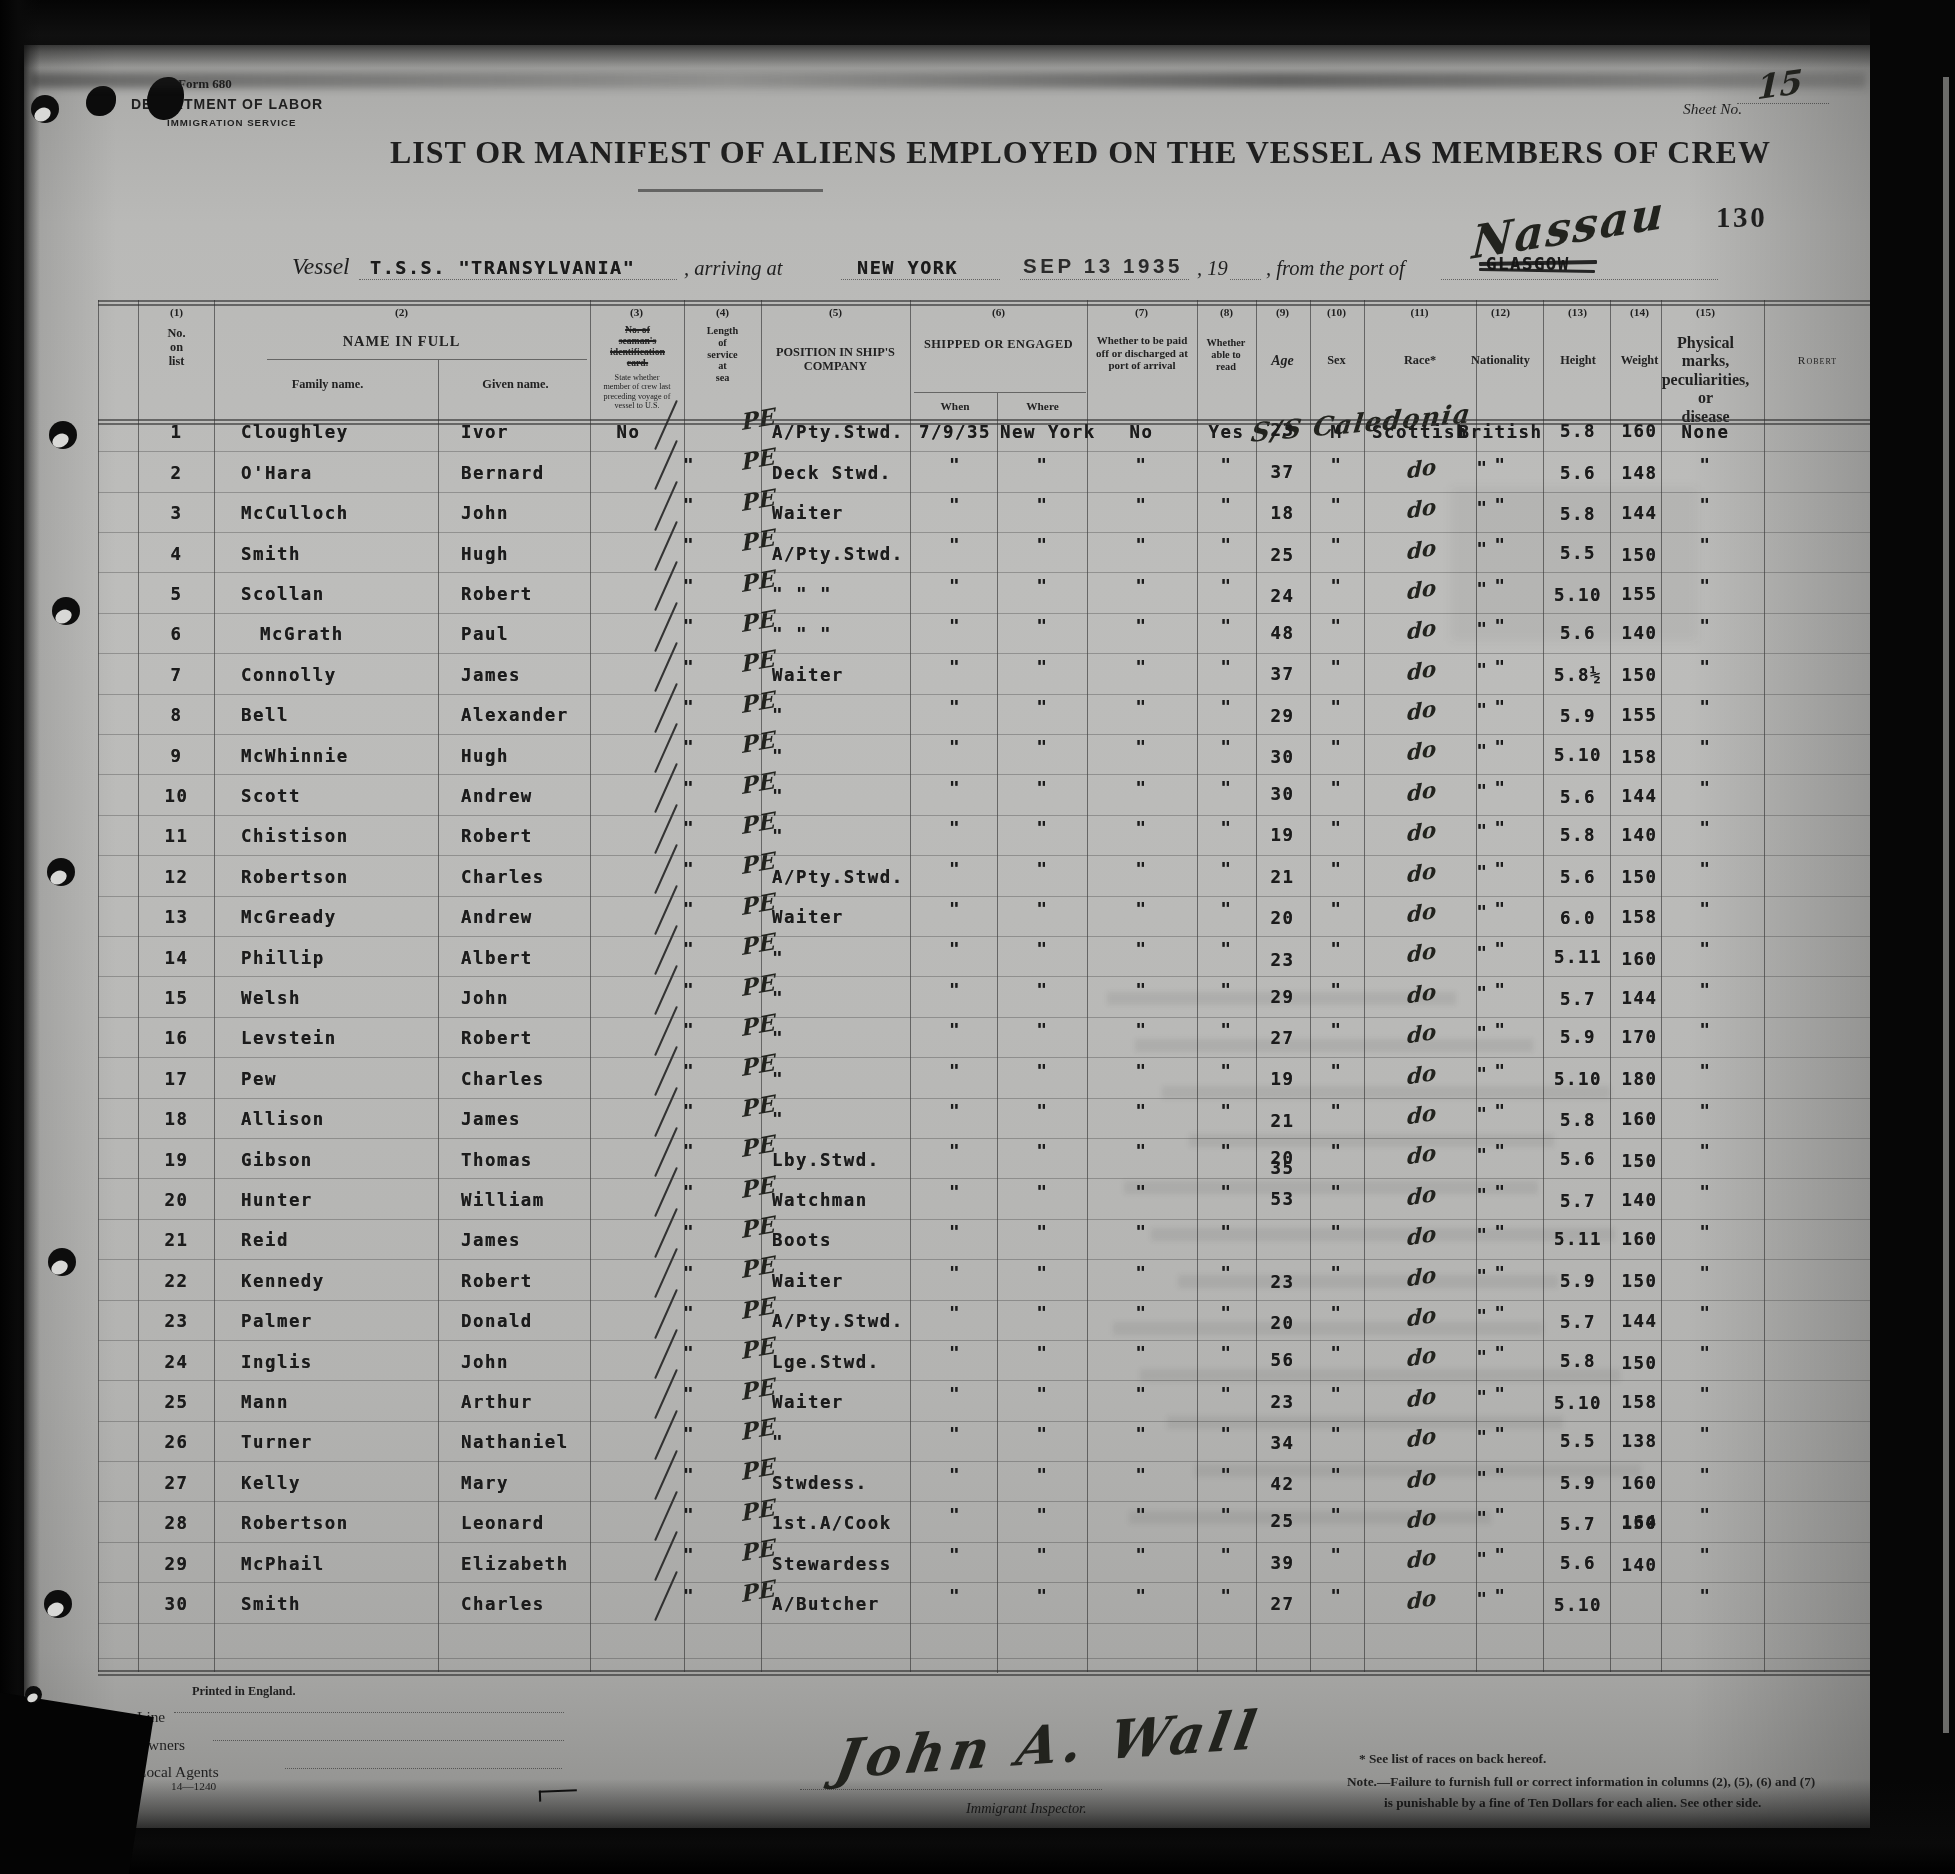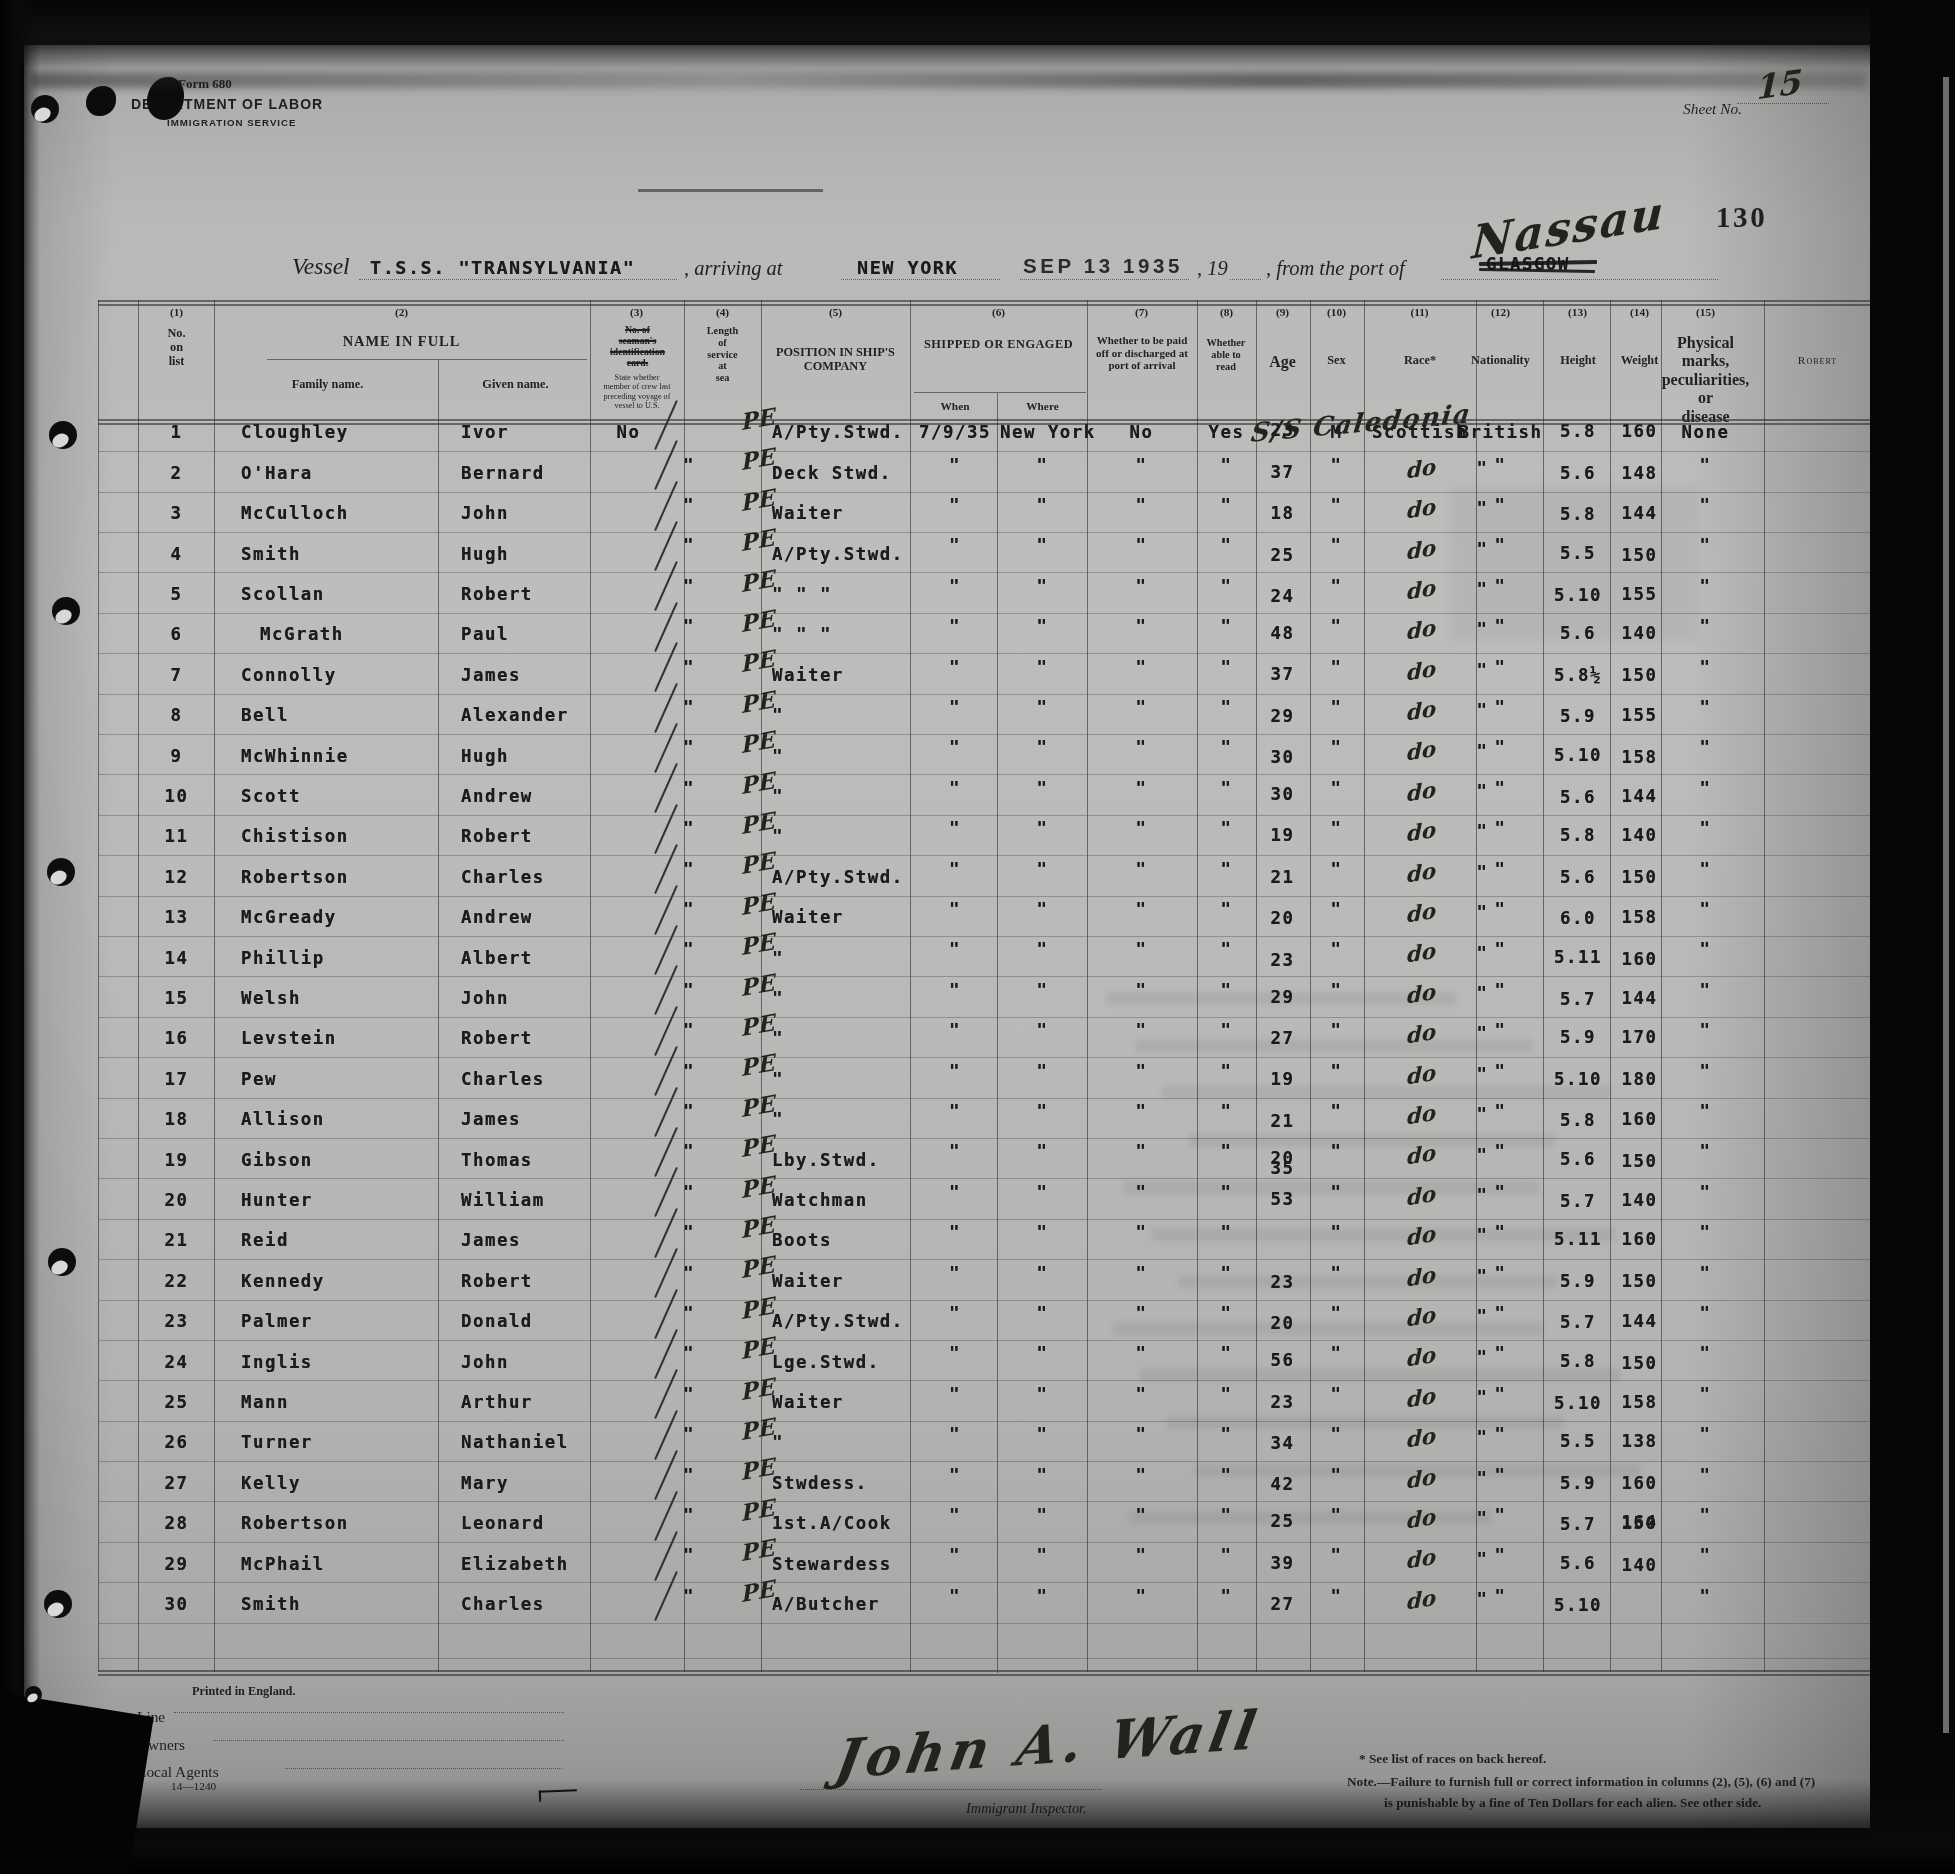--- a/index.html
+++ b/index.html
@@ -77,20 +77,21 @@
   <div class="p pb sans" style="left:131px;top:96px;font-size:14px;letter-spacing:1px;">DEPARTMENT OF LABOR</div>
   <div class="p pb sans" style="left:167px;top:117px;font-size:9.7px;letter-spacing:1px;">IMMIGRATION SERVICE</div>
   <div class="blob" style="left:147px;top:77px;width:37px;height:43px;"></div>
   <div class="blob" style="left:86px;top:86px;width:30px;height:30px;"></div>
 
   <div class="p pi" style="left:1683px;top:100px;font-size:15.4px;">Sheet No.</div>
   <div class="dots" style="left:1737px;top:103px;width:92px;"></div>
   <div class="hand" style="left:1757px;top:68px;font-size:33px;transform:rotate(-8deg) skewX(-10deg);">15</div>
   <div class="p pb" style="left:1716px;top:201px;font-size:29px;letter-spacing:2.6px;">130</div>
 
+  <div class="p pb" style="left:390px;top:134px;width:1266px;font-size:32px;letter-spacing:1px;text-align:center;">LIST OR MANIFEST OF ALIENS EMPLOYED ON THE VESSEL AS MEMBERS OF CREW</div>
   <div class="line" style="left:638px;top:189px;width:185px;height:2.6px;"></div>
 
   <div class="p pi" style="left:292px;top:253px;font-size:23.6px;">Vessel</div>
   <div class="t" style="left:370px;top:259px;font-size:18.5px;">T.S.S. "TRANSYLVANIA"</div>
   <div class="dots" style="left:359px;top:279px;width:318px;"></div>
   <div class="p pi" style="left:684px;top:257px;font-size:20.5px;">, arriving at</div>
   <div class="t" style="left:857px;top:259px;font-size:18.5px;">NEW YORK</div>
   <div class="dots" style="left:841px;top:279px;width:159px;"></div>
   <div class="p pb sans" style="left:1023px;top:254px;font-size:20.5px;letter-spacing:3.6px;color:#2b2b2b;">SEP 13 1935</div>
   <div class="dots" style="left:1020px;top:279px;width:169px;"></div>
@@ -146,21 +147,21 @@
   <div class="hlab" style="left:910px;top:337px;width:177px;font-size:12.3px;letter-spacing:0.5px;">SHIPPED OR ENGAGED</div>
   <div class="line" style="left:914px;top:392px;width:172px;height:1px;"></div>
   <div class="hlab" style="left:914px;top:400px;width:82px;font-size:11.3px;">When</div>
   <div class="hlab" style="left:1000px;top:400px;width:85px;font-size:11.3px;">Where</div>
   <div class="hlab" style="left:1087px;top:334px;width:110px;font-size:11px;">Whether to be paid
 off or discharged at
 port of arrival</div>
   <div class="hlab" style="left:1197px;top:337px;width:58px;font-size:10.3px;">Whether
 able to
 read</div>
-  <div class="hlab" style="left:1257px;top:353px;width:51px;font-size:16px;">Age</div>
+  <div class="hlab" style="left:1257px;top:353px;width:51px;font-size:14px;font-style:italic;">Age</div>
   <div class="hlab" style="left:1311px;top:353px;width:51px;font-size:12.3px;">Sex</div>
   <div class="hlab" style="left:1366px;top:353px;width:108px;font-size:12.3px;">Race*</div>
   <div class="hlab" style="left:1452px;top:353px;width:97px;font-size:12.3px;">Nationality</div>
   <div class="hlab" style="left:1547px;top:353px;width:62px;font-size:12.3px;">Height</div>
   <div class="hlab" style="left:1612px;top:353px;width:55px;font-size:12.3px;">Weight</div>
   <div class="hlab" style="left:1657px;top:334px;width:97px;font-size:16px;">Physical marks,
 peculiarities, or
 disease</div>
   <div class="hlab" style="left:1769px;top:354px;width:97px;font-size:11.3px;font-variant:small-caps;font-weight:normal;letter-spacing:1px;">Robert</div>
 

